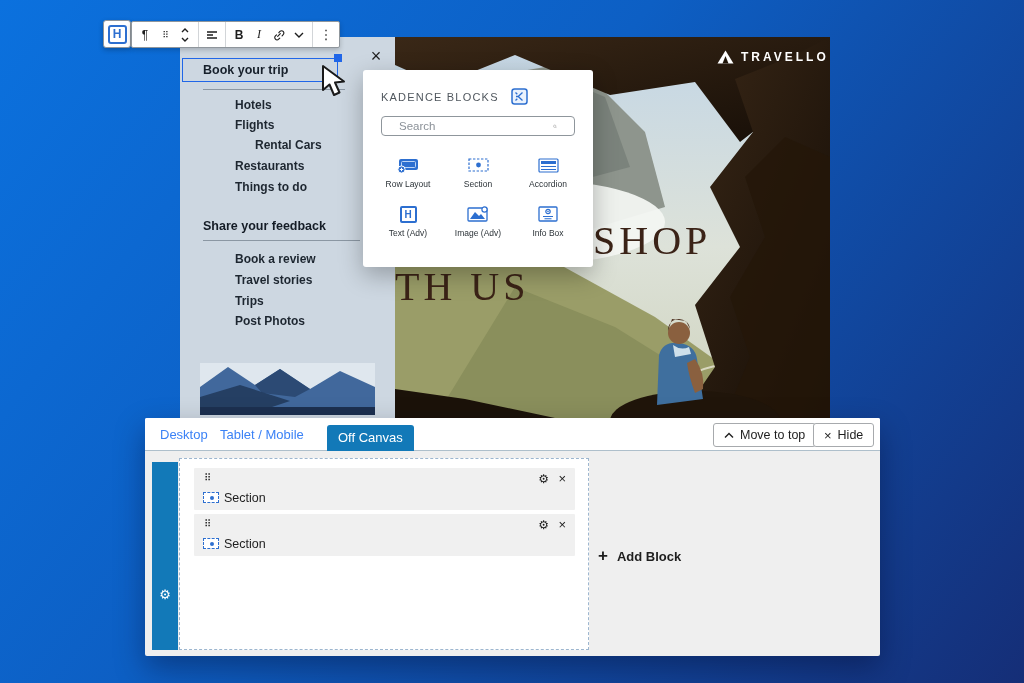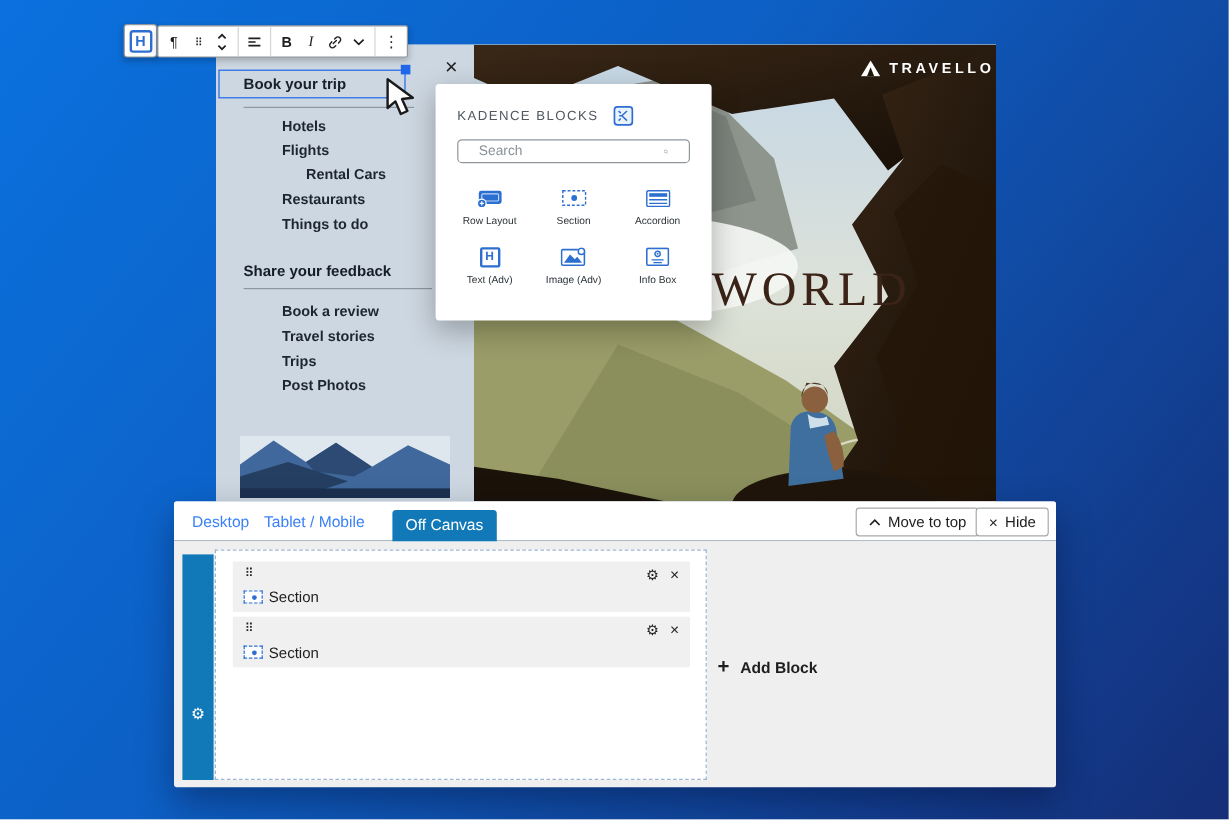--- a/index.html
+++ b/index.html
@@ -191,21 +191,22 @@
       <path d="M278,308 q8,6 16,2 l2,7 -16,3 z" fill="#cfe0ea"></path>
       <path d="M300,322 q10,14 8,30 l-8,4 q-6,-16 -8,-30 z" fill="#8a603f"></path>
     </svg>
     <div class="brand">
       <svg width="17" height="14" viewBox="0 0 17 14">
         <polygon points="8.5,0.5 16.5,13.5 0.5,13.5" fill="#ffffff"></polygon>
         <polygon points="8.5,6 11.5,13.5 5.5,13.5" fill="#201509"></polygon>
       </svg>
       <span class="brand-name">TRAVELLO</span>
     </div>
-    <span class="headline l1">WORLD</span>
+    <span class="headline l1">SHOP</span>
+    <span class="headline l2">TH US</span>
   </div>
 
   <div class="h-chip">
     <div class="h-inner">H</div>
   </div>
   <div class="blk-toolbar">
     <div class="tb-group">
       <span class="tb-btn">¶</span>
       <span class="tb-btn dots">⠿</span>
       <span class="tb-btn">

